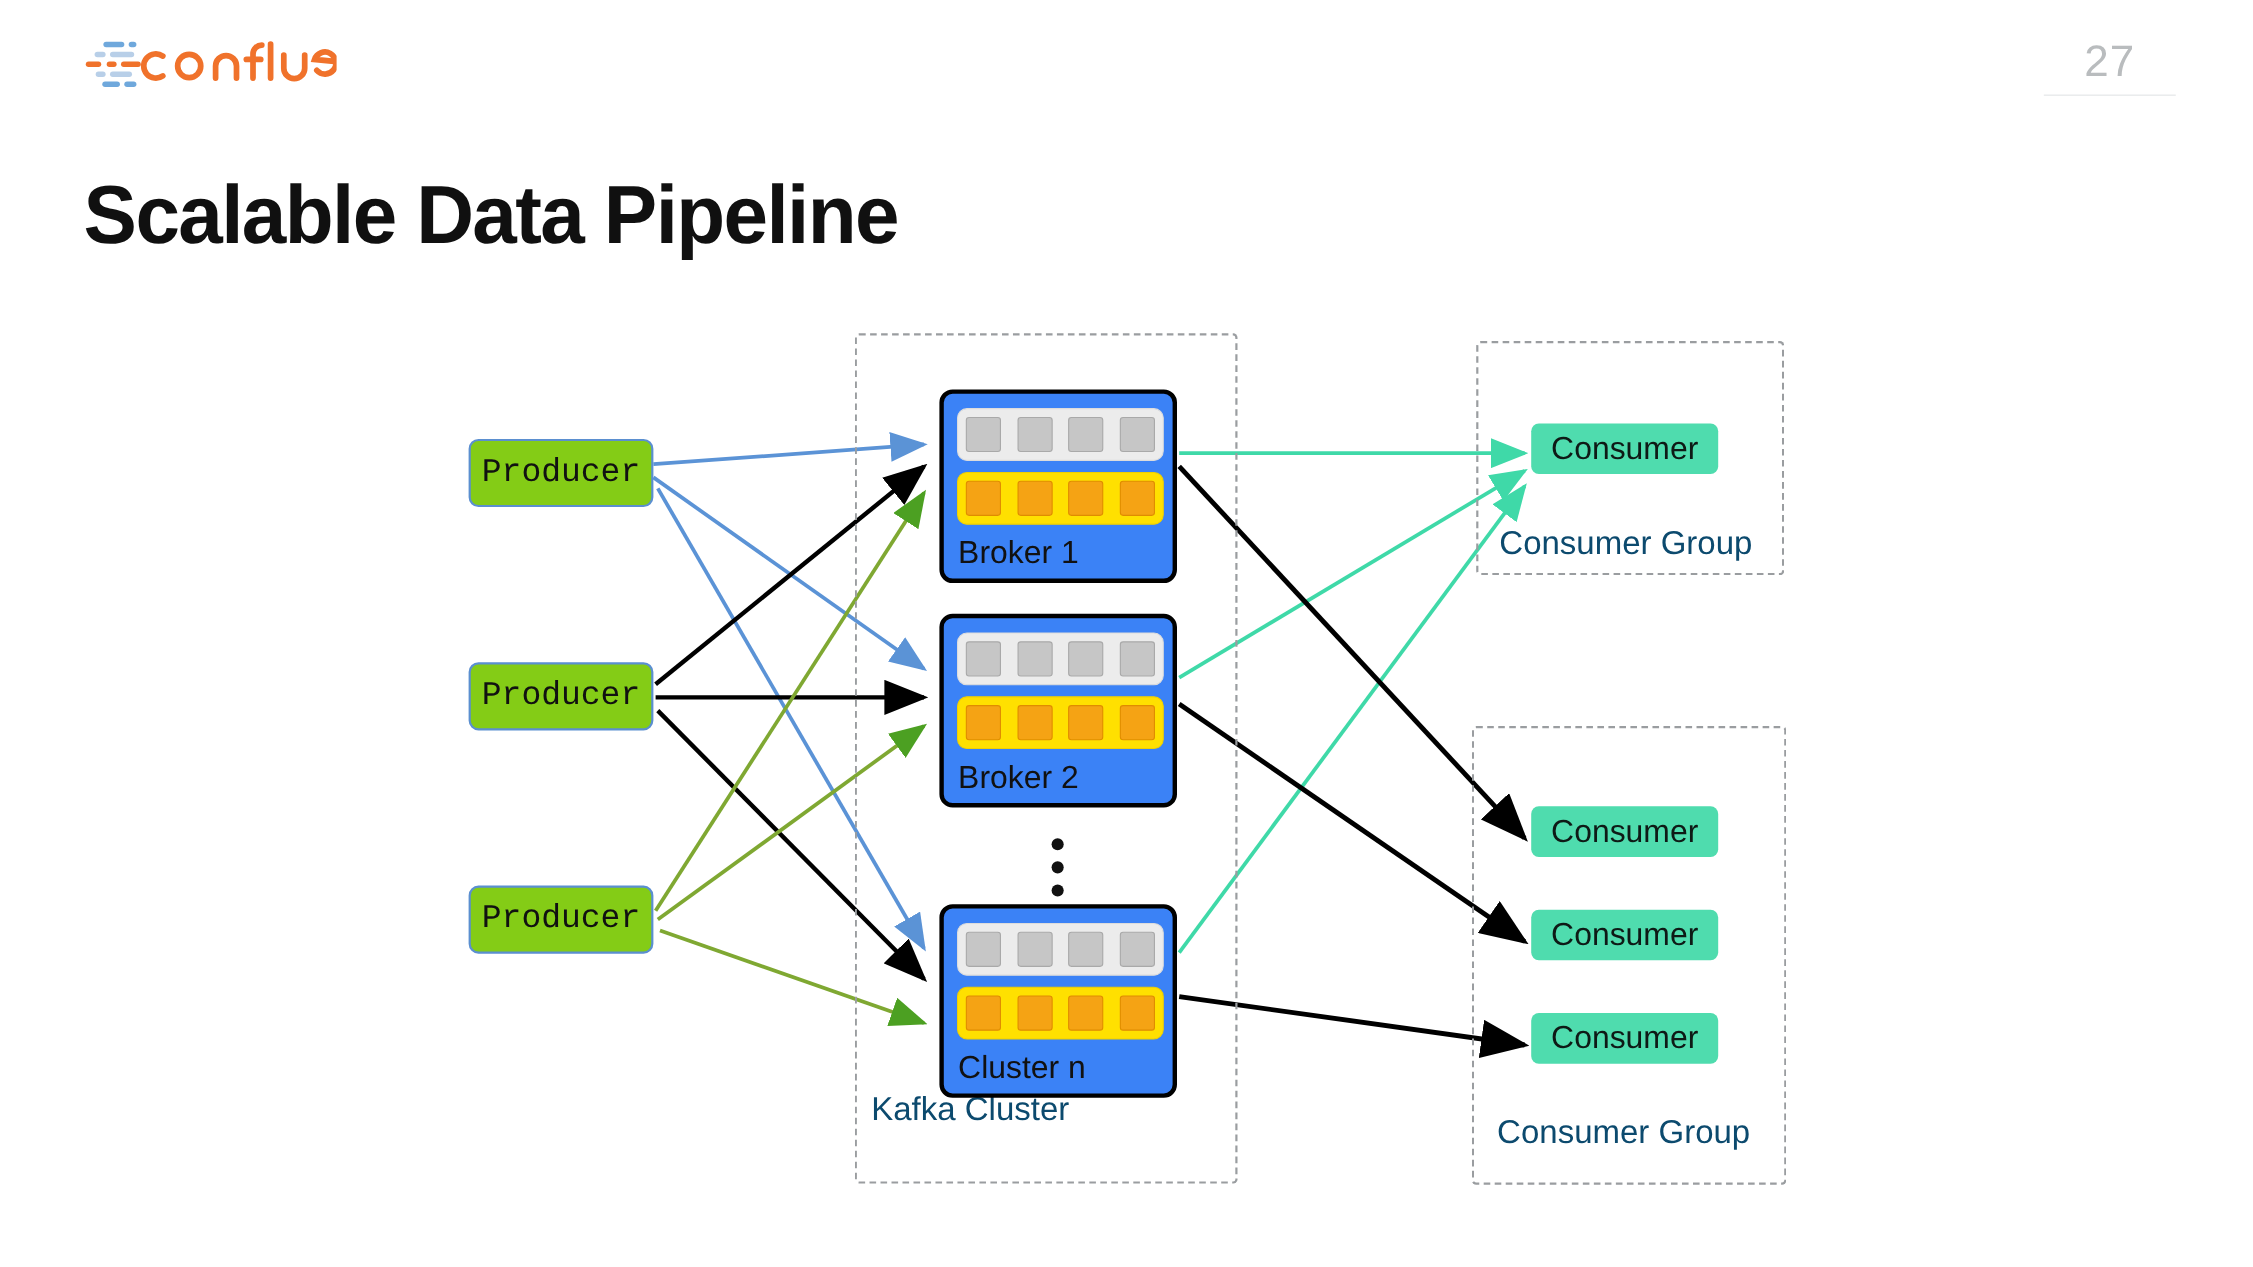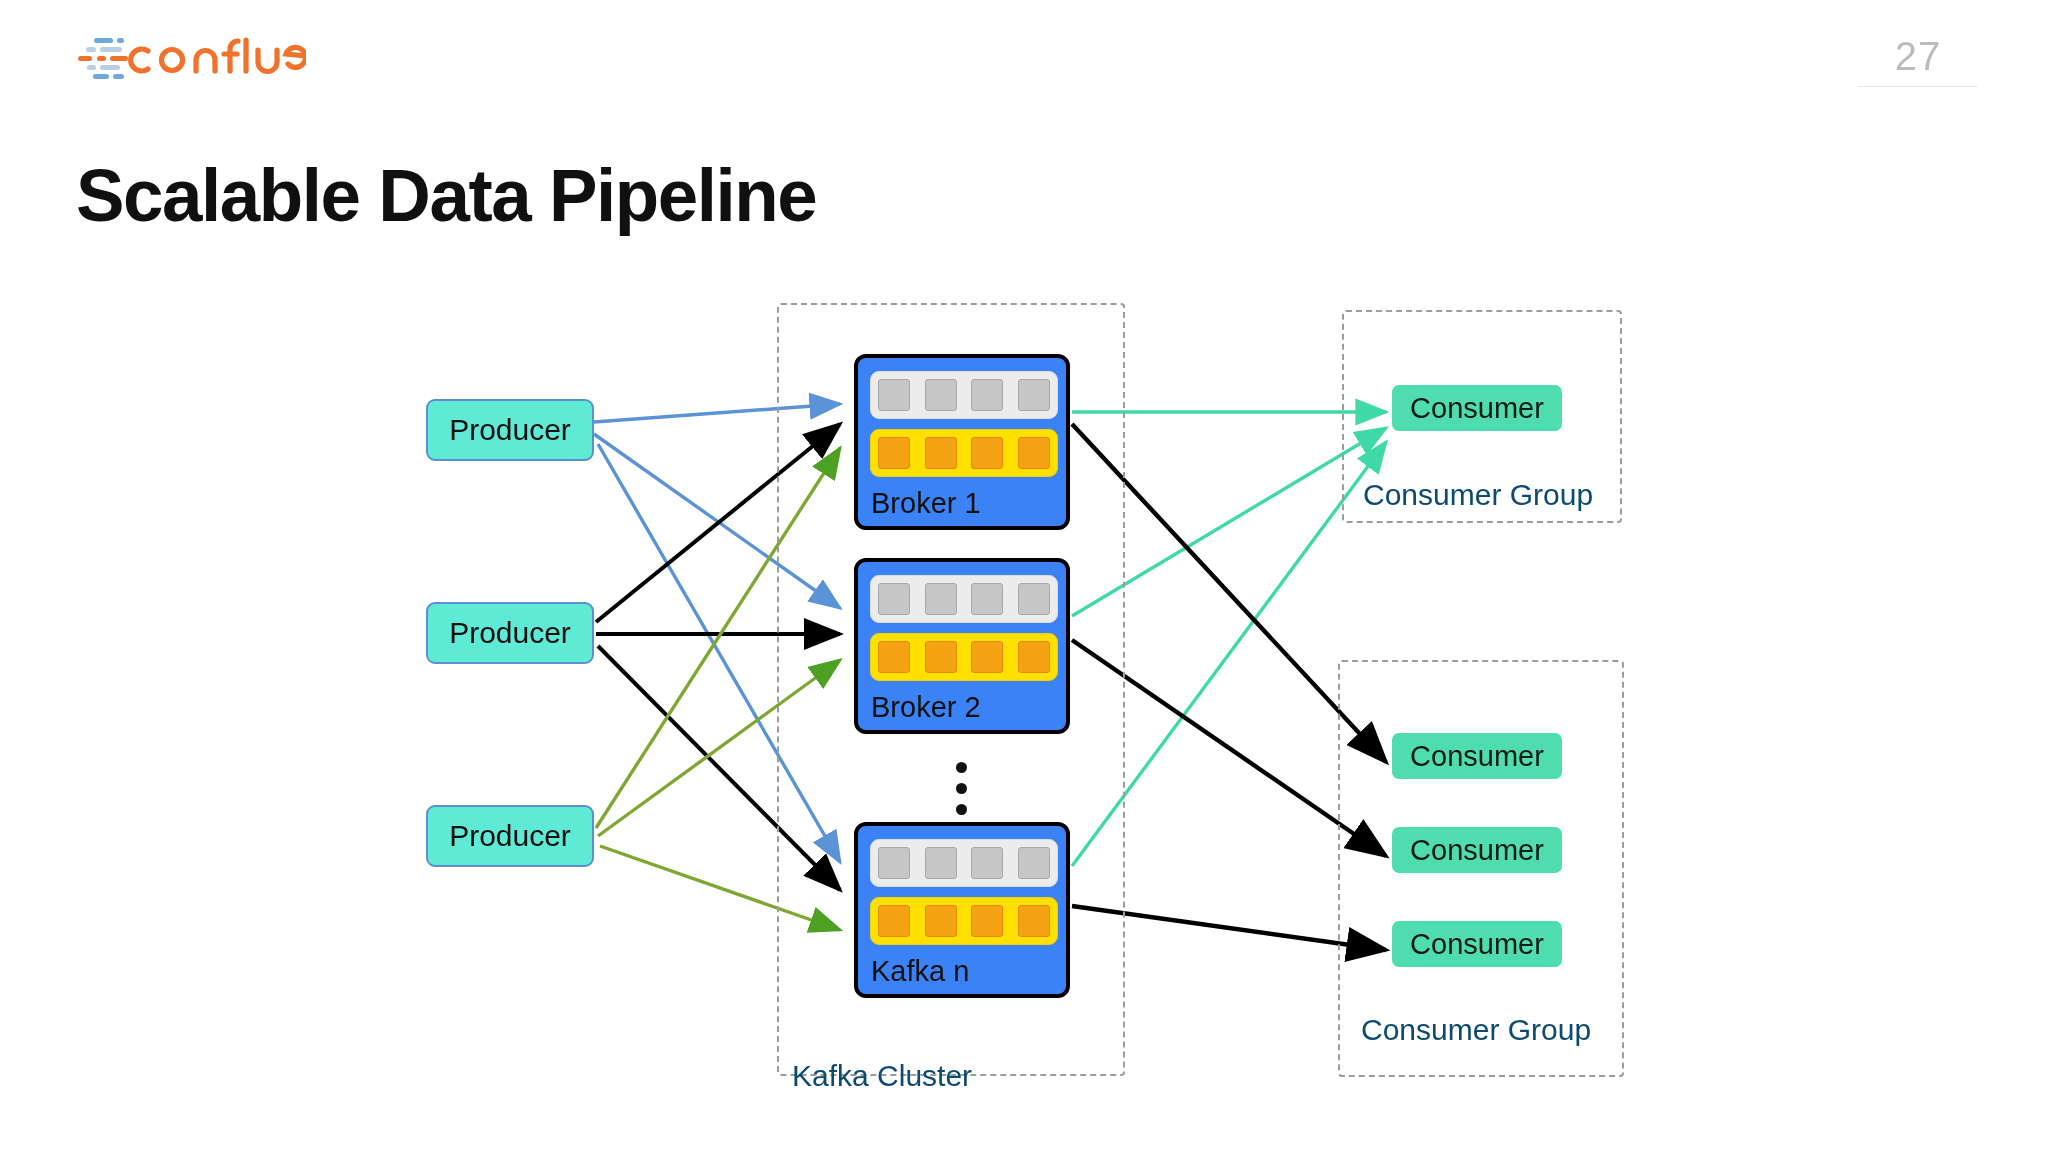--- a/index.html
+++ b/index.html
@@ -92,28 +92,28 @@
     white-space: nowrap;
   }
 
   
   .producer {
     position: absolute;
     width: 168px;
     height: 62px;
     border: 2px solid #5b8fd0;
     border-radius: 9px;
-    background: #5eead4;
+    background: #84cc16;
     box-sizing: border-box;
     display: flex;
     align-items: center;
     justify-content: center;
     font-size: 30px;
     color: #111111;
-    font-family: Liberation Sans, sans-serif;
+    font-family: Liberation Mono, monospace;
   }
 
   
   .broker {
     position: absolute;
     width: 216px;
     height: 176px;
     border: 4px solid #000000;
     border-radius: 12px;
     background: #3b82f6;
@@ -273,21 +273,21 @@
       <span>Producer</span>
     </div>
     <div class="producer" style="left:426px; top:602px;">
       <span>Producer</span>
     </div>
     <div class="producer" style="left:426px; top:805px;">
       <span>Producer</span>
     </div>
 
     <div class="dashed-box" style="left:777px; top:303px; width:348px; height:773px;"></div>
-    <div class="group-label" style="left:792px; top:1059px;">Kafka Cluster</div>
+    <div class="group-label" style="left:792px; top:992px;">Kafka Cluster</div>
 
     <div class="broker" style="left:854px; top:354px;">
       <div class="partition-bar gray">
         <span class="cell gray"></span>
         <span class="cell gray"></span>
         <span class="cell gray"></span>
         <span class="cell gray"></span>
       </div>
       <div class="partition-bar yellow">
         <span class="cell orange"></span>
@@ -326,21 +326,21 @@
         <span class="cell gray"></span>
         <span class="cell gray"></span>
         <span class="cell gray"></span>
       </div>
       <div class="partition-bar yellow">
         <span class="cell orange"></span>
         <span class="cell orange"></span>
         <span class="cell orange"></span>
         <span class="cell orange"></span>
       </div>
-      <div class="broker-label">Kafka n</div>
+      <div class="broker-label">Cluster n</div>
     </div>
 
     <div class="dashed-box" style="left:1342px; top:310px; width:280px; height:213px;"></div>
     <div class="consumer" style="left:1392px; top:385px;">
       <span>Consumer</span>
     </div>
     <div class="group-label" style="left:1363px; top:478px;">Consumer Group</div>
 
     <div class="dashed-box" style="left:1338px; top:660px; width:286px; height:417px;"></div>
     <div class="consumer" style="left:1392px; top:733px;">

